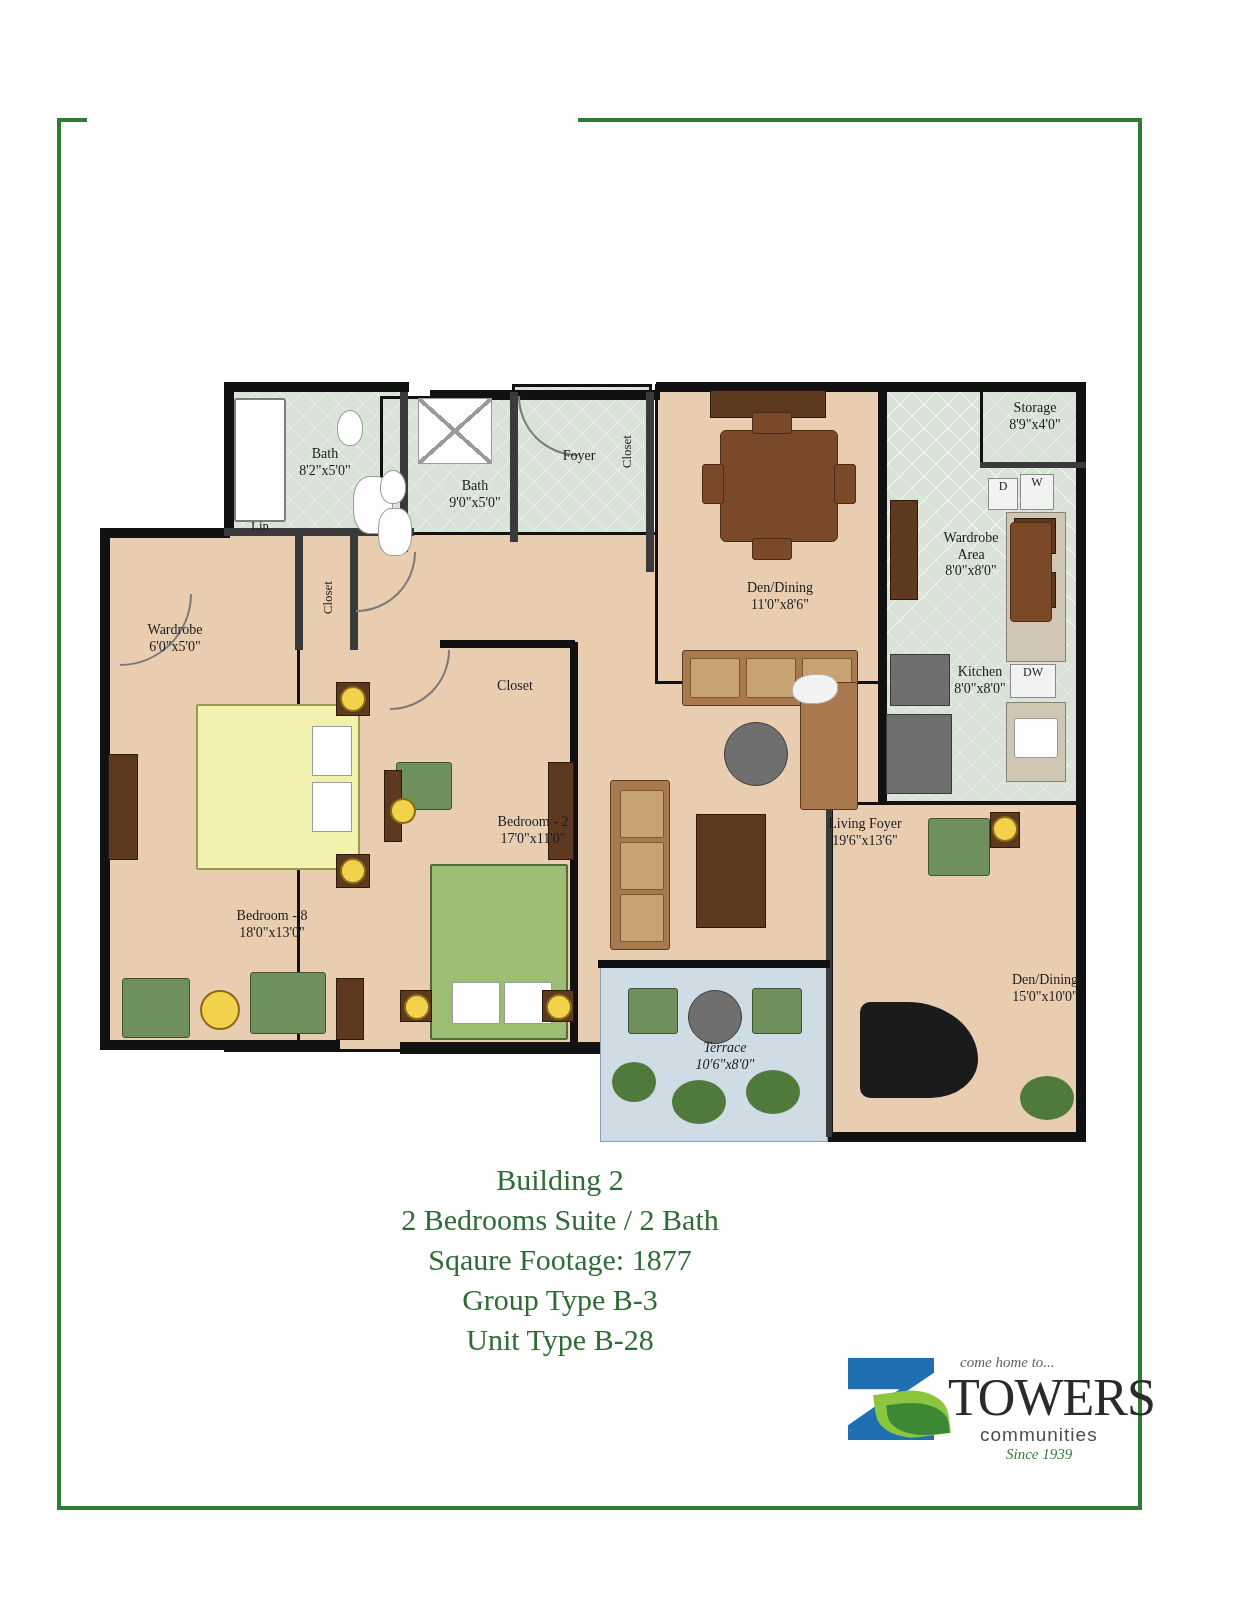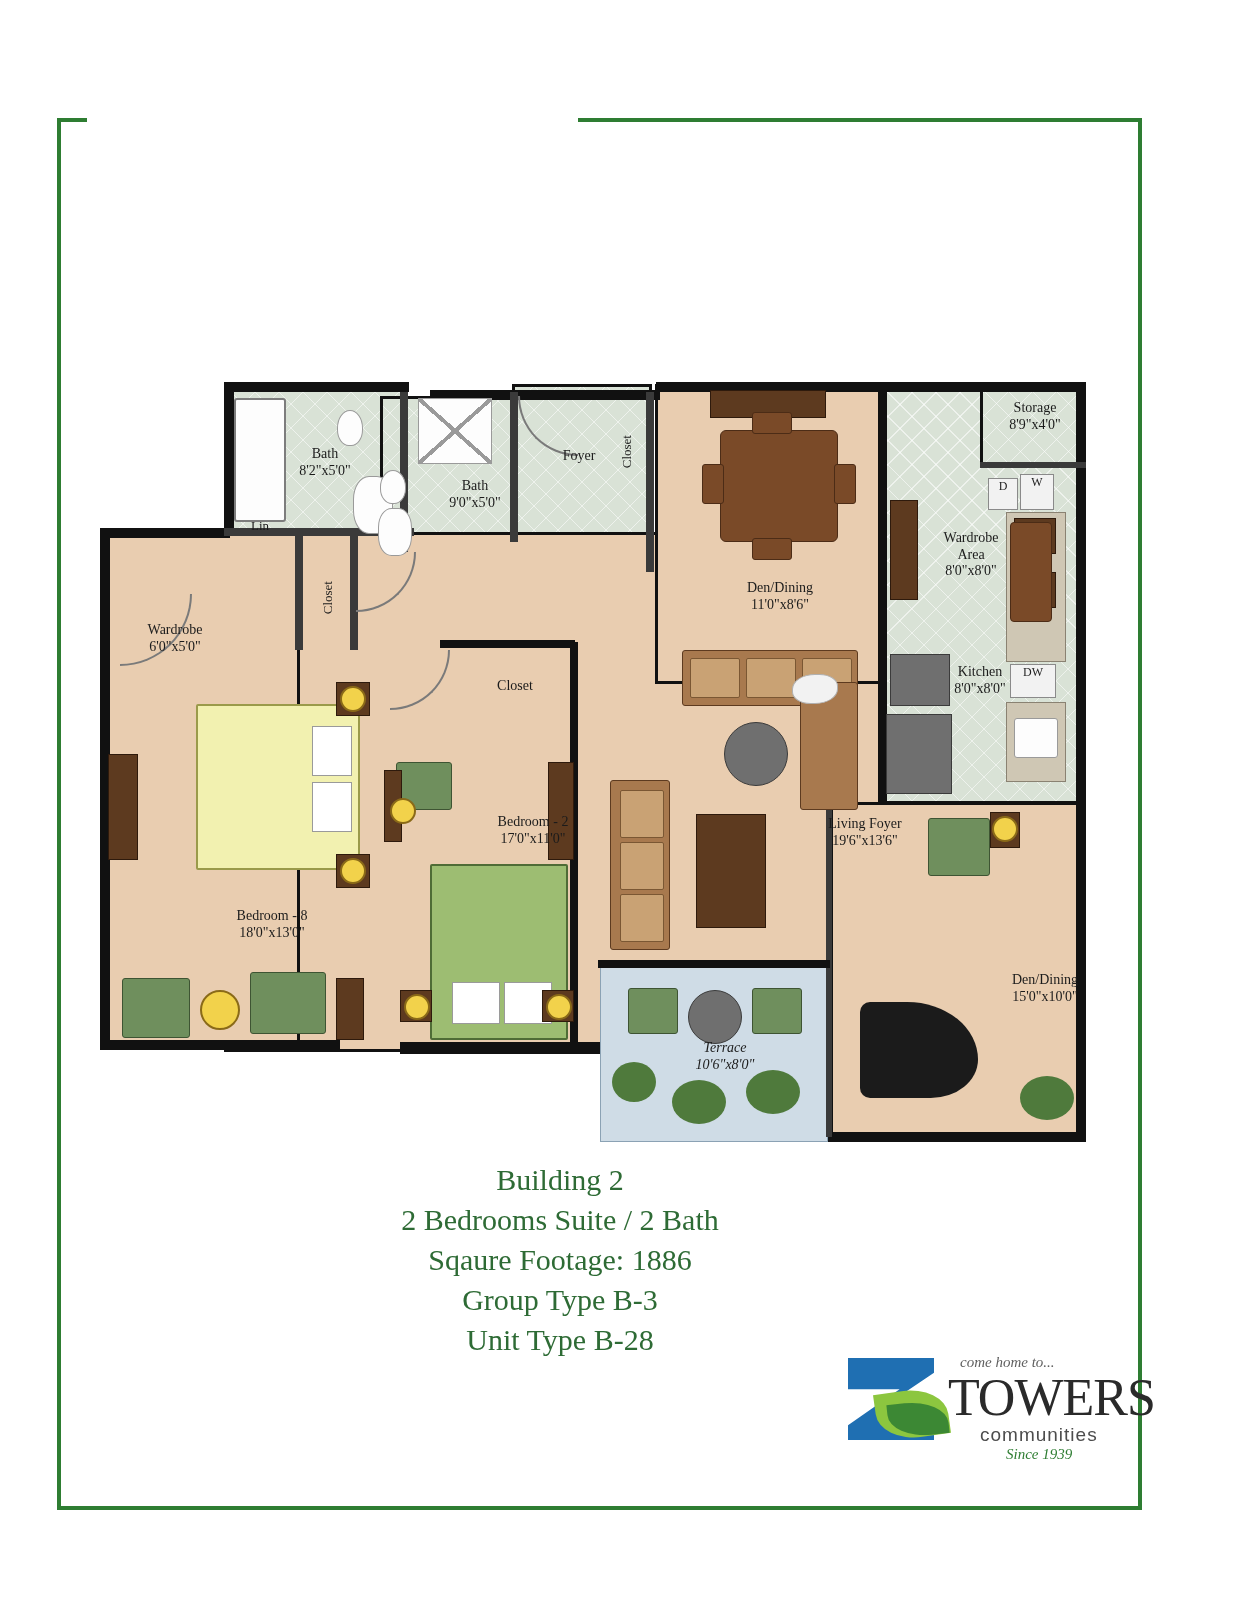--- a/index.html
+++ b/index.html
@@ -381,21 +381,21 @@
   <div class="roomlabel r14" style="left:555px;top:658px;width:140px;font-style:italic;">
     <span class="nm">Terrace</span>
     <span class="dm">10'6"x8'0"</span>
   </div>
 
 </div>
 
 <div class="caption">
   <span>Building 2</span>
   <span>2 Bedrooms Suite / 2 Bath</span>
-  <span>Sqaure Footage: 1886</span>
+  <span>Sqaure Footage: 1877</span>
   <span>Group Type B-3</span>
   <span>Unit Type B-28</span>
 </div>
 
 <div class="logo">
   <div class="logo-mark"></div>
   <div class="logo-leaf"></div>
   <div class="logo-leaf2"></div>
   <div class="logo-come">come home to...</div>
   <div class="logo-lindy">TOWERS</div>

